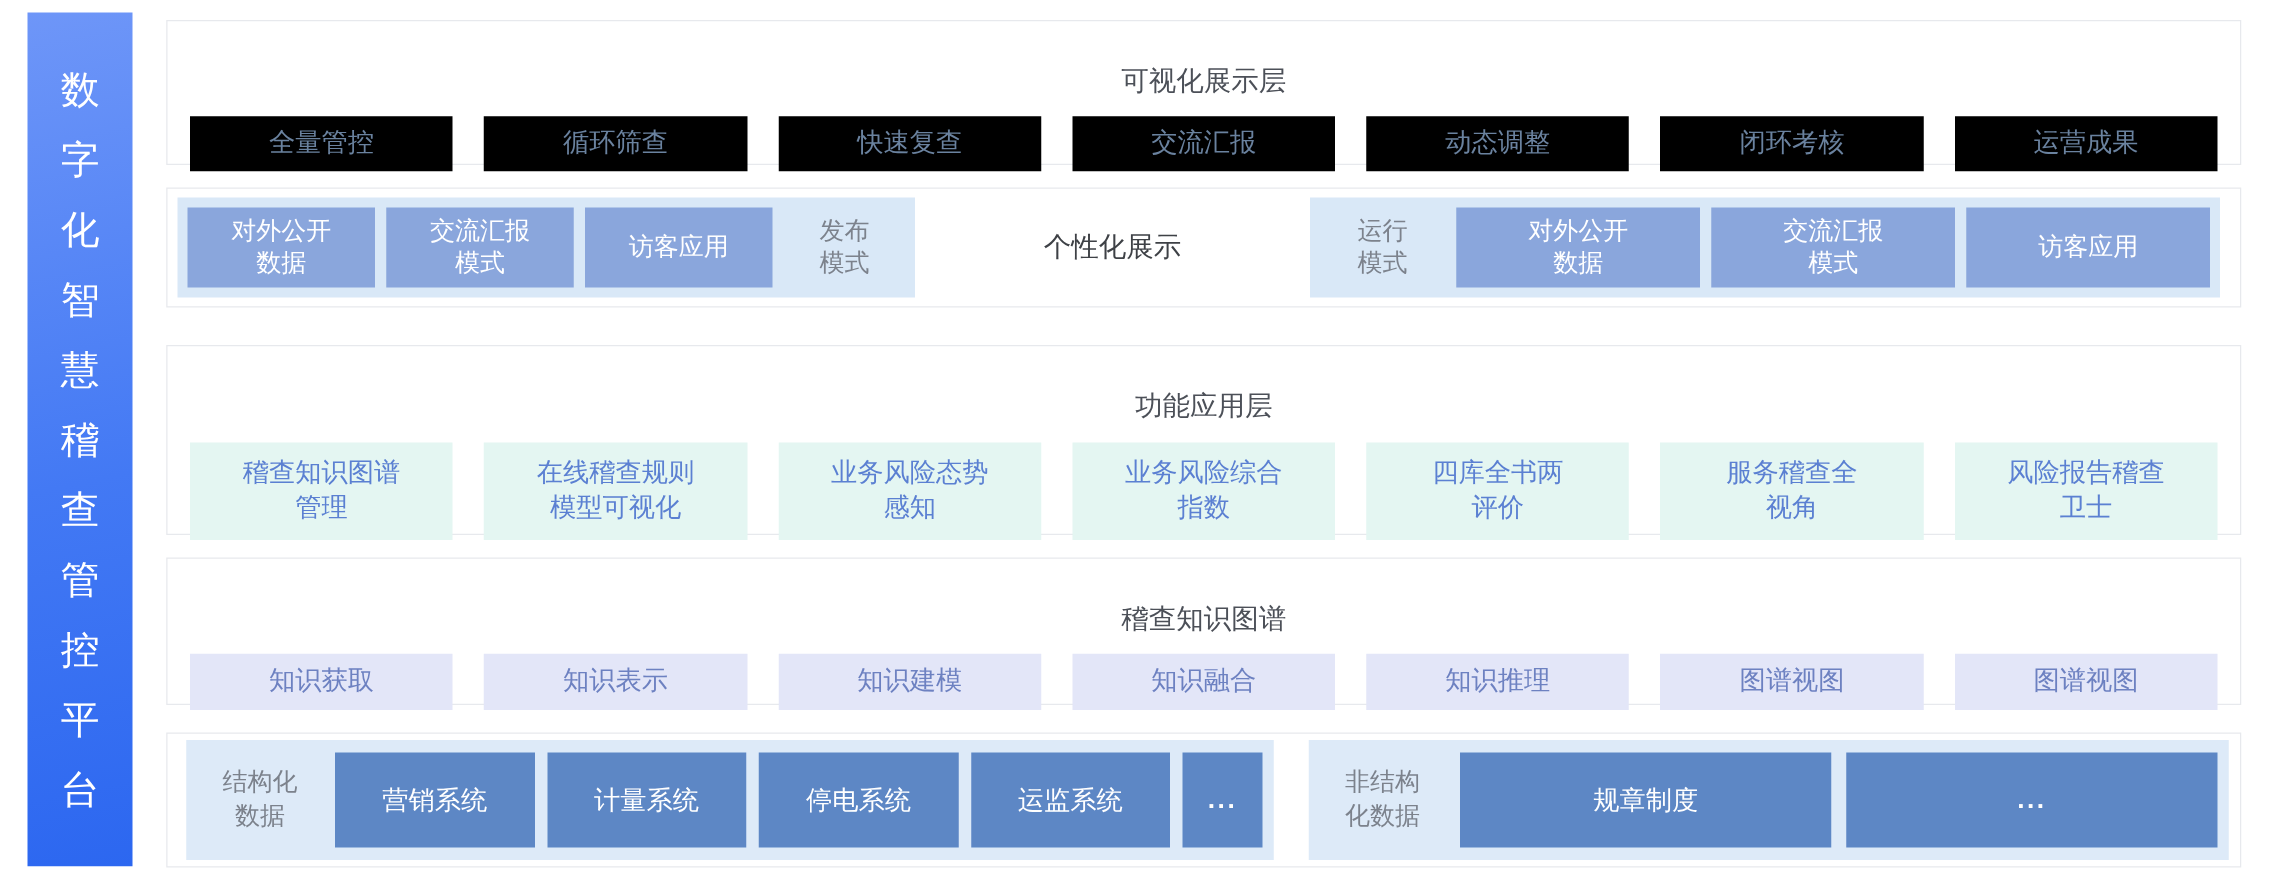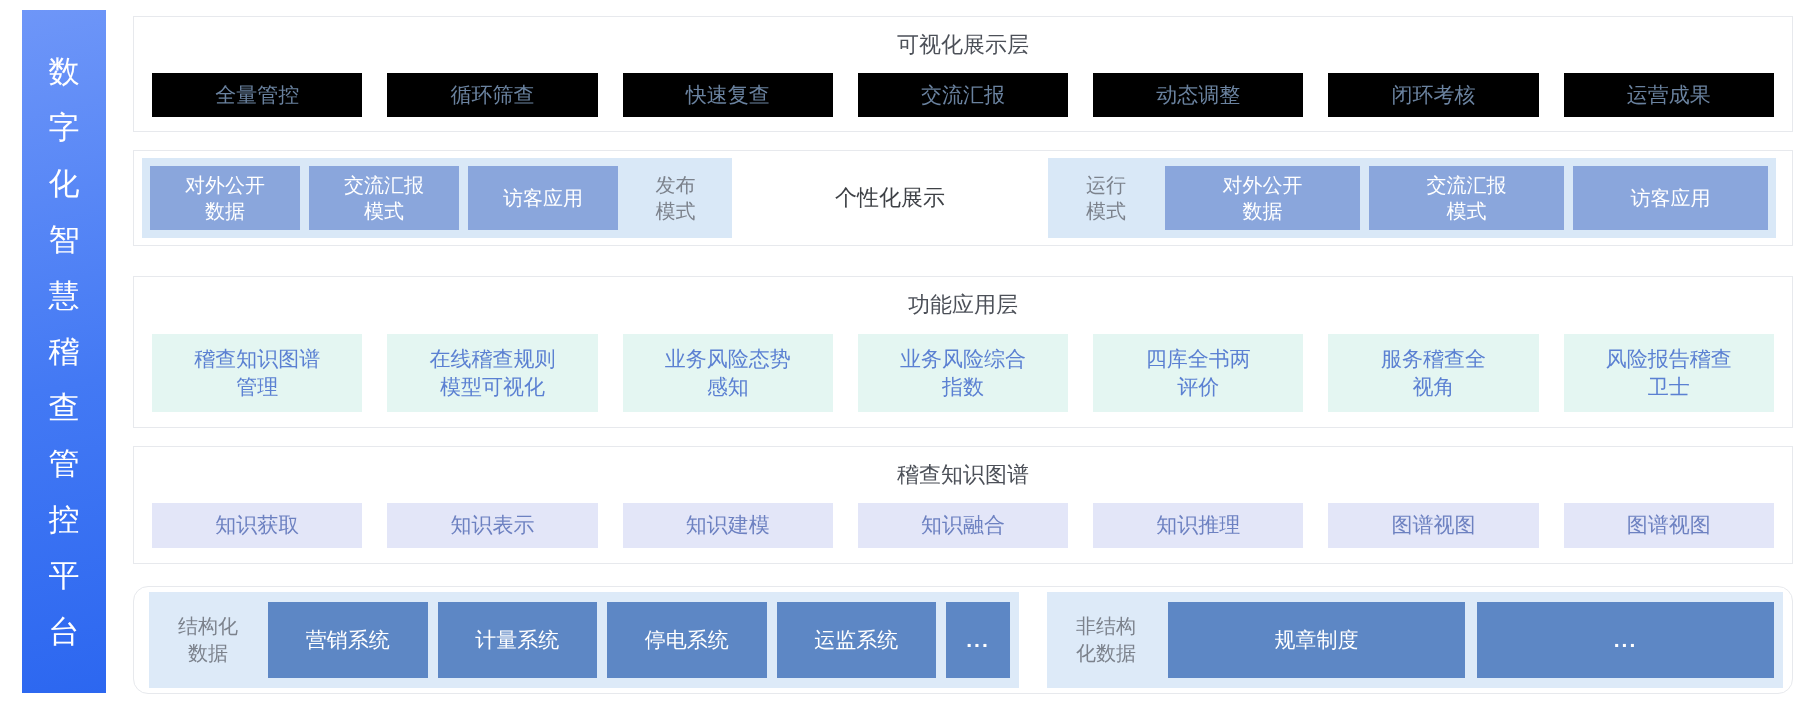--- a/index.html
+++ b/index.html
@@ -20,21 +20,21 @@
   .sidebar .ch {
     color: #ffffff; font-size: 31px; line-height: 1; letter-spacing: 0;
   }
 
   
   .layer {
     position: absolute; left: 133px; width: 1660px;
     background: #ffffff; border: 1px solid #e7e9ed;
   }
   .layer-title {
-    text-align: center; color: #4c5058; font-size: 22px; line-height: 30px;
+    text-align: center; color: #4c5058; font-size: 22px; line-height: 30px; margin-top: 20px;
   }
   .pills { display: flex; gap: 25px; padding: 0 18px; }
   .pill {
     flex: 1; display: flex; align-items: center; justify-content: center;
     text-align: center; font-size: 21px; line-height: 1.35;
   }
   .pre { white-space: pre-line; }
 
   
   #row-visualization { top: 16px; height: 116px; padding: 13px 0 14px; }
@@ -69,21 +69,21 @@
   #row-function { top: 276px; height: 152px; padding: 13px 0 14px; }
   #row-function .layer-title { margin-bottom: 14px; }
   #row-function .pill { height: 78px; background: #e4f6f2; color: #5b80d2; }
 
   
   #row-graph { top: 446px; height: 118px; padding: 13px 0 14px; }
   #row-graph .layer-title { margin-bottom: 13px; }
   #row-graph .pill { height: 45px; background: #e3e6f8; color: #6d81c1; }
 
   
-  #row-data { top: 586px; height: 108px; display: flex; align-items: center; border-radius: 15px; }
+  #row-data { top: 586px; height: 108px; display: flex; align-items: center; }
   .data-group {
     background: #ddeaf8; height: 96px; display: flex; align-items: center;
     padding: 0 9px; gap: 10px;
   }
   #structured-group { margin-left: 15px; width: 870px; }
   #unstructured-group { margin-left: 28px; width: 736px; gap: 12px; }
   .data-label {
     width: 100px; display: flex; align-items: center; justify-content: center;
     color: #7c828c; font-size: 20px; line-height: 1.35; text-align: center;
   }

